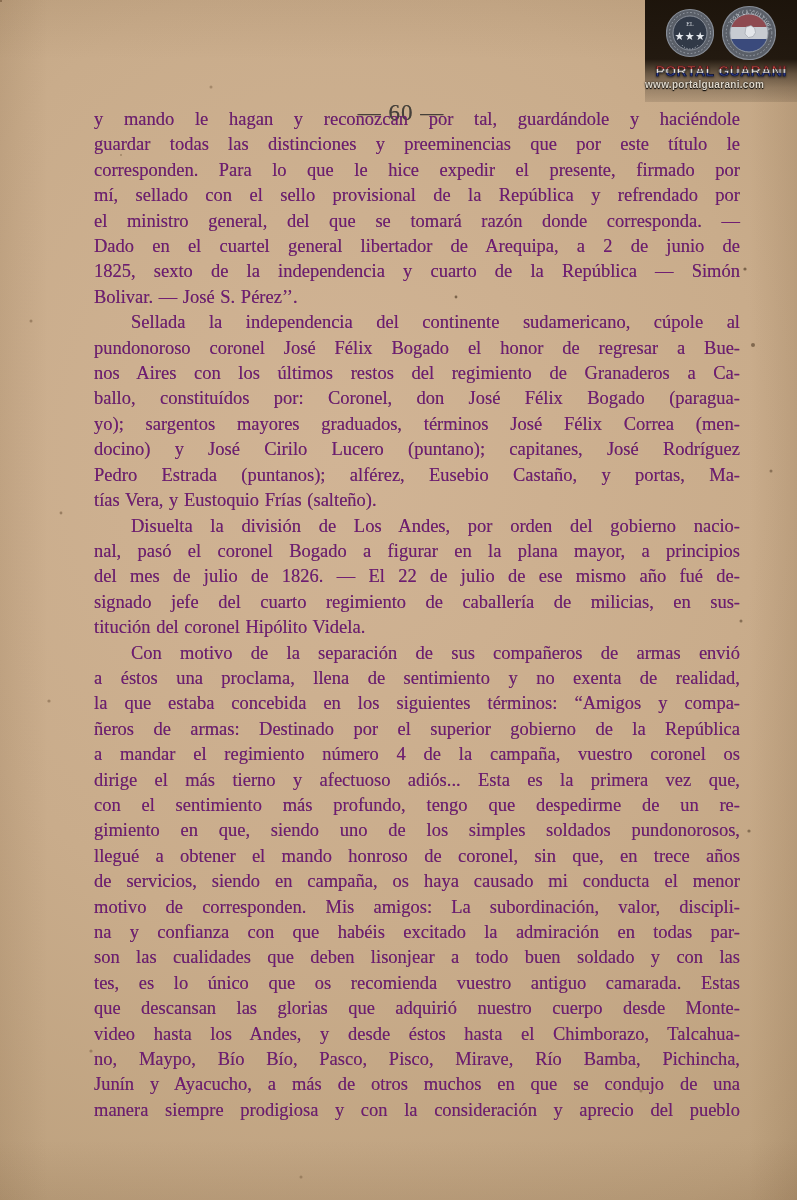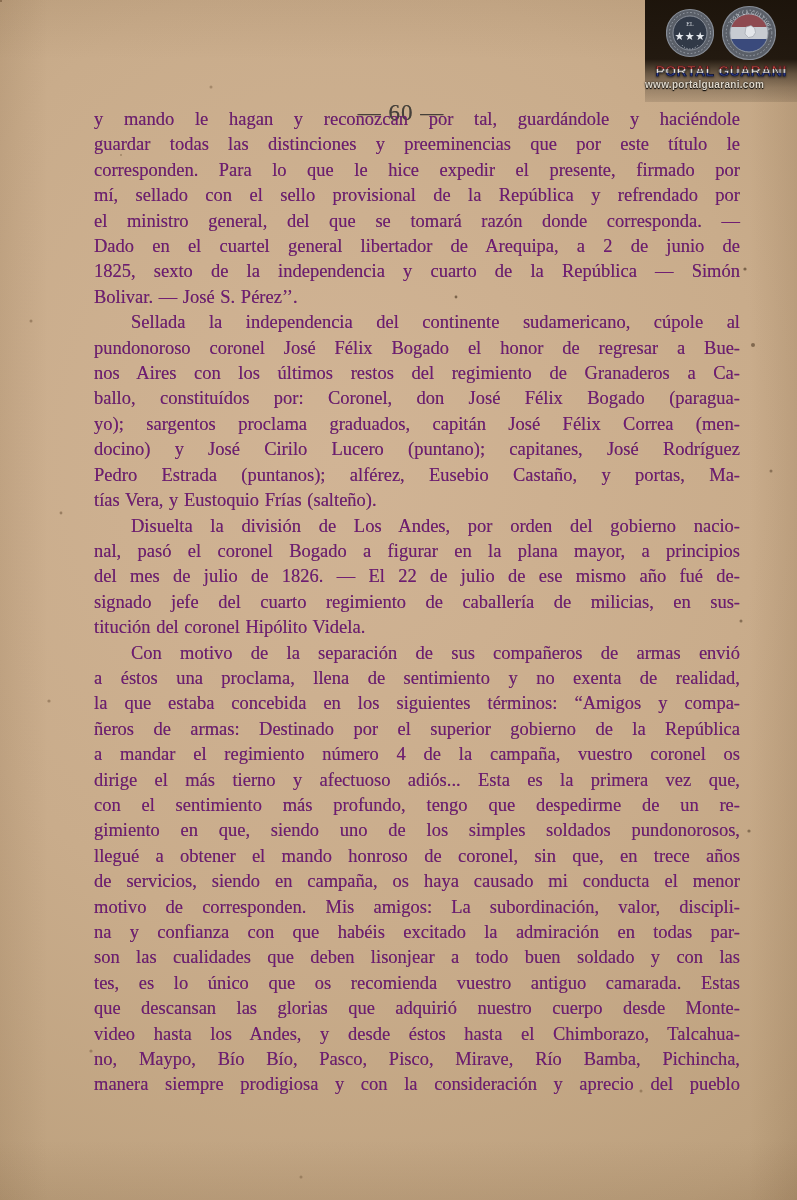--- a/index.html
+++ b/index.html
@@ -126,21 +126,21 @@
     <div class="line">corresponden. Para lo que le hice expedir el presente, firmado por</div>
     <div class="line">mí, sellado con el sello provisional de la República y refrendado por</div>
     <div class="line">el ministro general, del que se tomará razón donde corresponda. —</div>
     <div class="line">Dado en el cuartel general libertador de Arequipa, a 2 de junio de</div>
     <div class="line">1825, sexto de la independencia y cuarto de la República — Simón</div>
     <div class="line last">Bolivar. — José S. Pérez’’.</div>
     <div class="line indent">Sellada la independencia del continente sudamericano, cúpole al</div>
     <div class="line">pundonoroso coronel José Félix Bogado el honor de regresar a Bue-</div>
     <div class="line">nos Aires con los últimos restos del regimiento de Granaderos a Ca-</div>
     <div class="line">ballo, constituídos por: Coronel, don José Félix Bogado (paragua-</div>
-    <div class="line">yo); sargentos proclama graduados, capitán José Félix Correa (men-</div>
+    <div class="line">yo); sargentos mayores graduados, términos José Félix Correa (men-</div>
     <div class="line">docino) y José Cirilo Lucero (puntano); capitanes, José Rodríguez</div>
     <div class="line">Pedro Estrada (puntanos); alférez, Eusebio Castaño, y portas, Ma-</div>
     <div class="line last">tías Vera, y Eustoquio Frías (salteño).</div>
     <div class="line indent">Disuelta la división de Los Andes, por orden del gobierno nacio-</div>
     <div class="line">nal, pasó el coronel Bogado a figurar en la plana mayor, a principios</div>
     <div class="line">del mes de julio de 1826. — El 22 de julio de ese mismo año fué de-</div>
     <div class="line">signado jefe del cuarto regimiento de caballería de milicias, en sus-</div>
     <div class="line last">titución del coronel Hipólito Videla.</div>
     <div class="line indent">Con motivo de la separación de sus compañeros de armas envió</div>
     <div class="line">a éstos una proclama, llena de sentimiento y no exenta de realidad,</div>
@@ -152,14 +152,15 @@
     <div class="line">gimiento en que, siendo uno de los simples soldados pundonorosos,</div>
     <div class="line">llegué a obtener el mando honroso de coronel, sin que, en trece años</div>
     <div class="line">de servicios, siendo en campaña, os haya causado mi conducta el menor</div>
     <div class="line">motivo de corresponden. Mis amigos: La subordinación, valor, discipli-</div>
     <div class="line">na y confianza con que habéis excitado la admiración en todas par-</div>
     <div class="line">son las cualidades que deben lisonjear a todo buen soldado y con las</div>
     <div class="line">tes, es lo único que os recomienda vuestro antiguo camarada. Estas</div>
     <div class="line">que descansan las glorias que adquirió nuestro cuerpo desde Monte-</div>
     <div class="line">video hasta los Andes, y desde éstos hasta el Chimborazo, Talcahua-</div>
     <div class="line">no, Maypo, Bío Bío, Pasco, Pisco, Mirave, Río Bamba, Pichincha,</div>
+    <div class="line">Junín y Ayacucho, a más de otros muchos en que se condujo de una</div>
     <div class="line">manera siempre prodigiosa y con la consideración y aprecio del pueblo</div>
   </div>
 
 </body></html>

